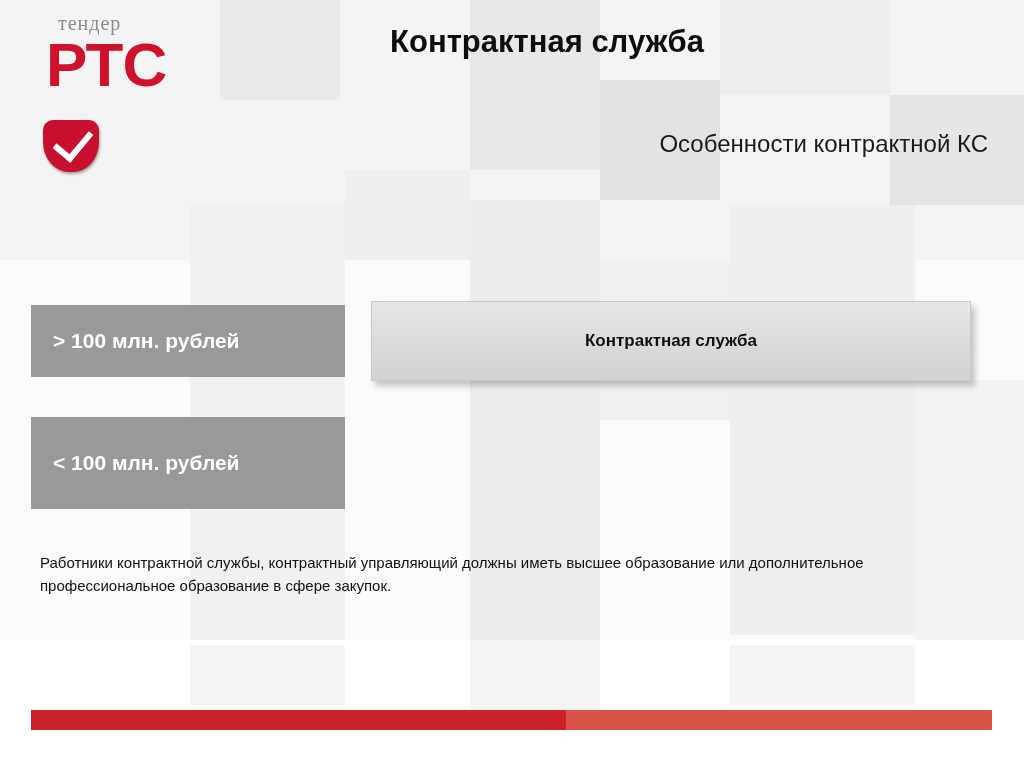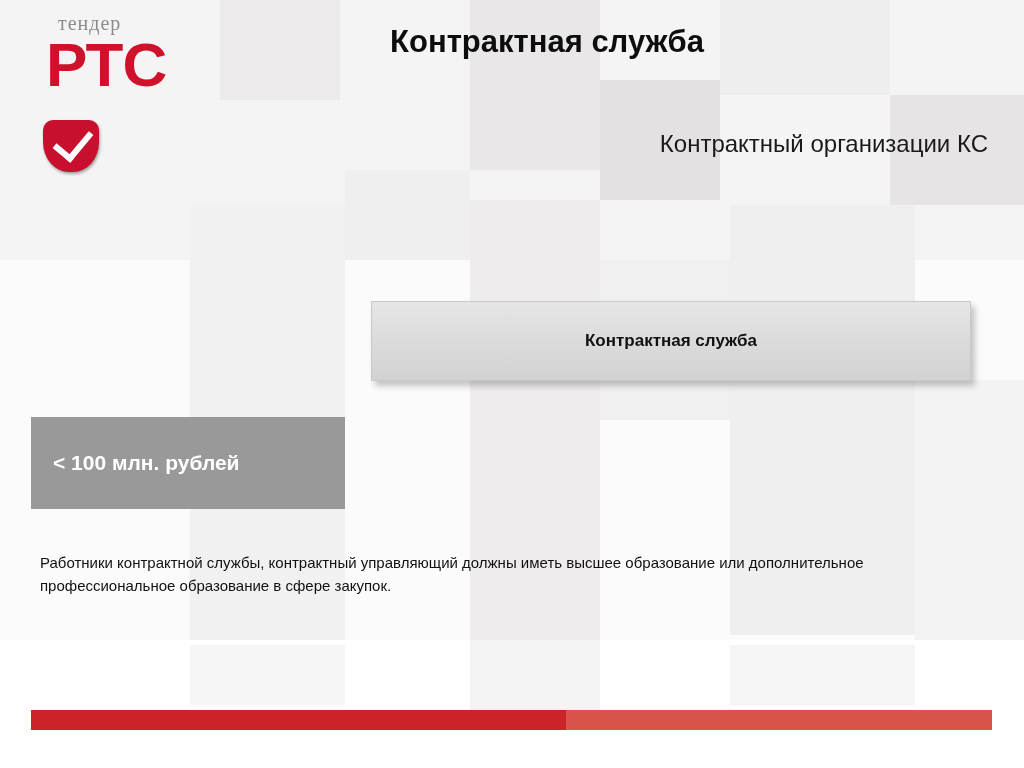--- a/index.html
+++ b/index.html
@@ -186,22 +186,23 @@
   <div class="logo">
     <div class="logo-tender">тендер</div>
     <div class="logo-rts">РТС</div>
     <div class="logo-badge">
       <span class="shield"></span>
       <span class="check"></span>
     </div>
   </div>
 
   <div class="title">Контрактная служба</div>
-  <div class="subtitle">Контрактный организации КС</div>
-
+  <div class="subtitle">Особенности контрактной КС</div>
+
+  <div class="label-box row1">&gt; 100 млн. рублей</div>
   <div class="card row1">Контрактная служба</div>
 
   <div class="label-box row2">&lt; 100 млн. рублей</div>
 
   <div class="note">Работники контрактной службы, контрактный управляющий должны иметь высшее образование или дополнительное профессиональное образование в сфере закупок.</div>
 
   <div class="footer-bar left"></div>
   <div class="footer-bar right"></div>
 
 </div>

